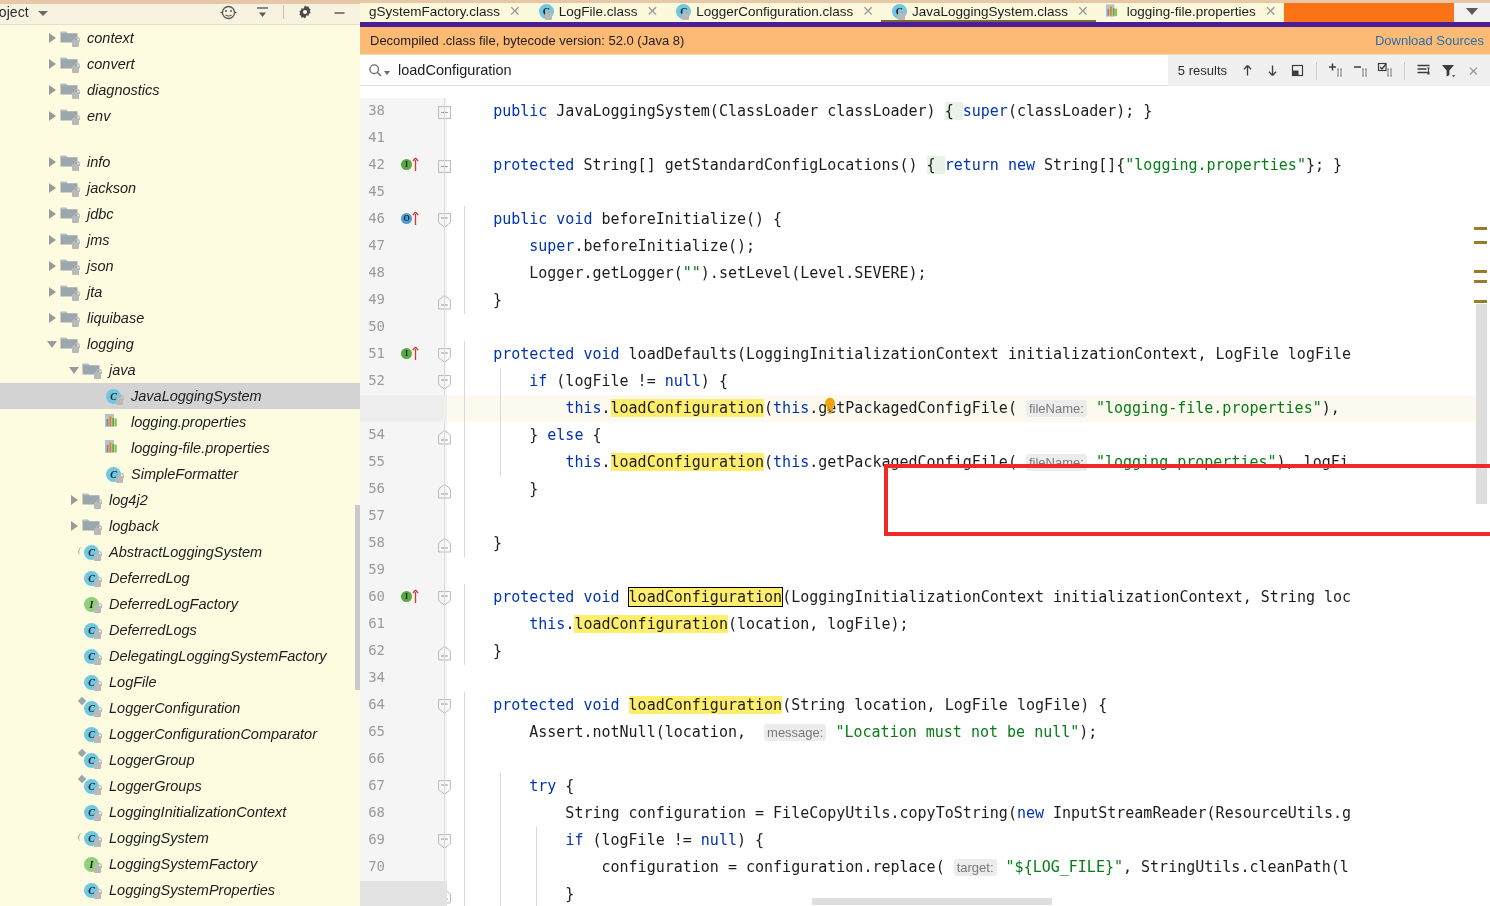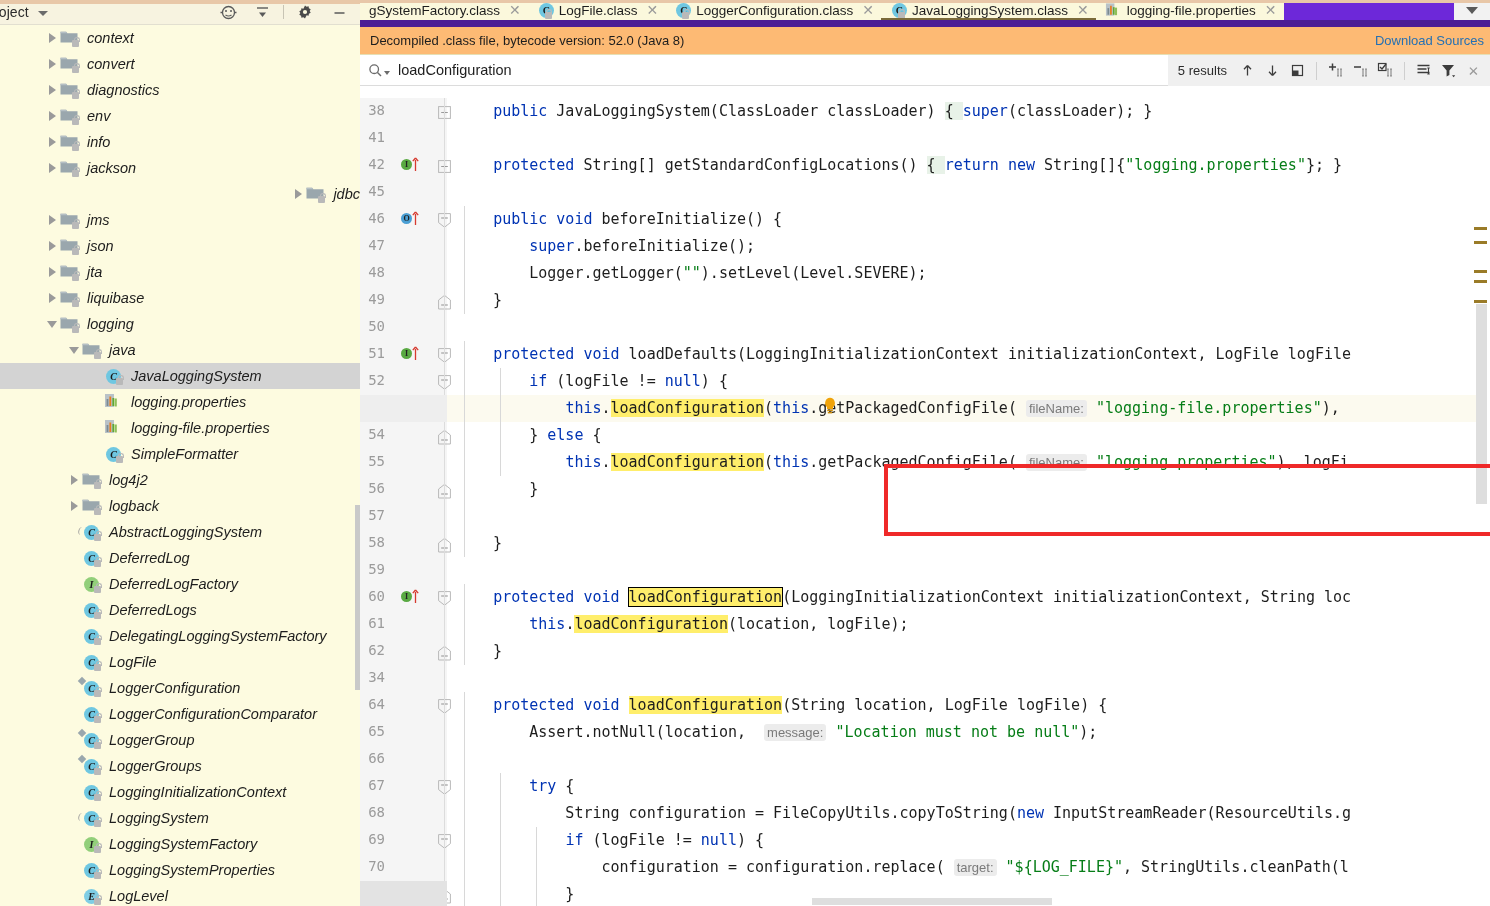--- a/index.html
+++ b/index.html
@@ -77,23 +77,23 @@
   #sb-scroll {
     position:absolute; right:0px; top:505px; width:5px; height:185px;
     background:#c9c9c9; border-radius:0px;
   }
 
   
   #editor { position:absolute; left:360px; top:0; width:1130px; height:906px; background:#fff; }
 
   
   #tabstrip {
-    position:relative; height:27px; width:1130px; background:#6d28d9;
+    position:relative; height:27px; width:1130px; background:#f97316;
     display:flex; align-items:stretch;
-    border-bottom:7px solid #4c1d95;
+    border-bottom:5px solid #4c1d95;
     justify-content:flex-end;
   }
   #tabstrip::before{
     content:""; position:absolute; left:0; top:0; width:1130px; height:3px; background:#e8c7a8; z-index:5;
   }
   .tab {
     display:flex; align-items:center; padding:0 7px 0 9px; gap:6px;
     background:#fbf8dc; font-size:13.5px; color:#1d1d1d; white-space:nowrap;
     position:relative; cursor:default;
   }
@@ -274,21 +274,21 @@
             <span class="arrow-r"></span>
           </span>
           <span class="ico">
             <span style="position:relative;display:block;"><svg width="18" height="15" viewBox="0 0 18 15">
                 <path d="M0.5 2.8 h5.6 l1.3 1.5 h10.1 v9.2 h-17 Z" fill="#9aa7ad"></path>
                 <path d="M0.5 2.8 h5.6 l1.3 1.5 h-6.9 Z" fill="#b6c0c5"></path>
               </svg><span class="lock"></span></span>
           </span>
           <span class="tlabel">env</span>
         </div>
-        <div class="trow" style="padding-left: 44px;">
+        <div class="trow" style="padding-left: 44px; margin-top: 20px;">
           <span class="arrow-box">
             <span class="arrow-r"></span>
           </span>
           <span class="ico">
             <span style="position:relative;display:block;"><svg width="18" height="15" viewBox="0 0 18 15">
                 <path d="M0.5 2.8 h5.6 l1.3 1.5 h10.1 v9.2 h-17 Z" fill="#9aa7ad"></path>
                 <path d="M0.5 2.8 h5.6 l1.3 1.5 h-6.9 Z" fill="#b6c0c5"></path>
               </svg><span class="lock"></span></span>
           </span>
           <span class="tlabel">info</span>
@@ -298,21 +298,21 @@
             <span class="arrow-r"></span>
           </span>
           <span class="ico">
             <span style="position:relative;display:block;"><svg width="18" height="15" viewBox="0 0 18 15">
                 <path d="M0.5 2.8 h5.6 l1.3 1.5 h10.1 v9.2 h-17 Z" fill="#9aa7ad"></path>
                 <path d="M0.5 2.8 h5.6 l1.3 1.5 h-6.9 Z" fill="#b6c0c5"></path>
               </svg><span class="lock"></span></span>
           </span>
           <span class="tlabel">jackson</span>
         </div>
-        <div class="trow" style="padding-left: 44px; justify-content: flex-end;">
+        <div class="trow" style="padding-left: 44px;">
           <span class="arrow-box">
             <span class="arrow-r"></span>
           </span>
           <span class="ico">
             <span style="position:relative;display:block;"><svg width="18" height="15" viewBox="0 0 18 15">
                 <path d="M0.5 2.8 h5.6 l1.3 1.5 h10.1 v9.2 h-17 Z" fill="#9aa7ad"></path>
                 <path d="M0.5 2.8 h5.6 l1.3 1.5 h-6.9 Z" fill="#b6c0c5"></path>
               </svg><span class="lock"></span></span>
           </span>
           <span class="tlabel">jdbc</span>

